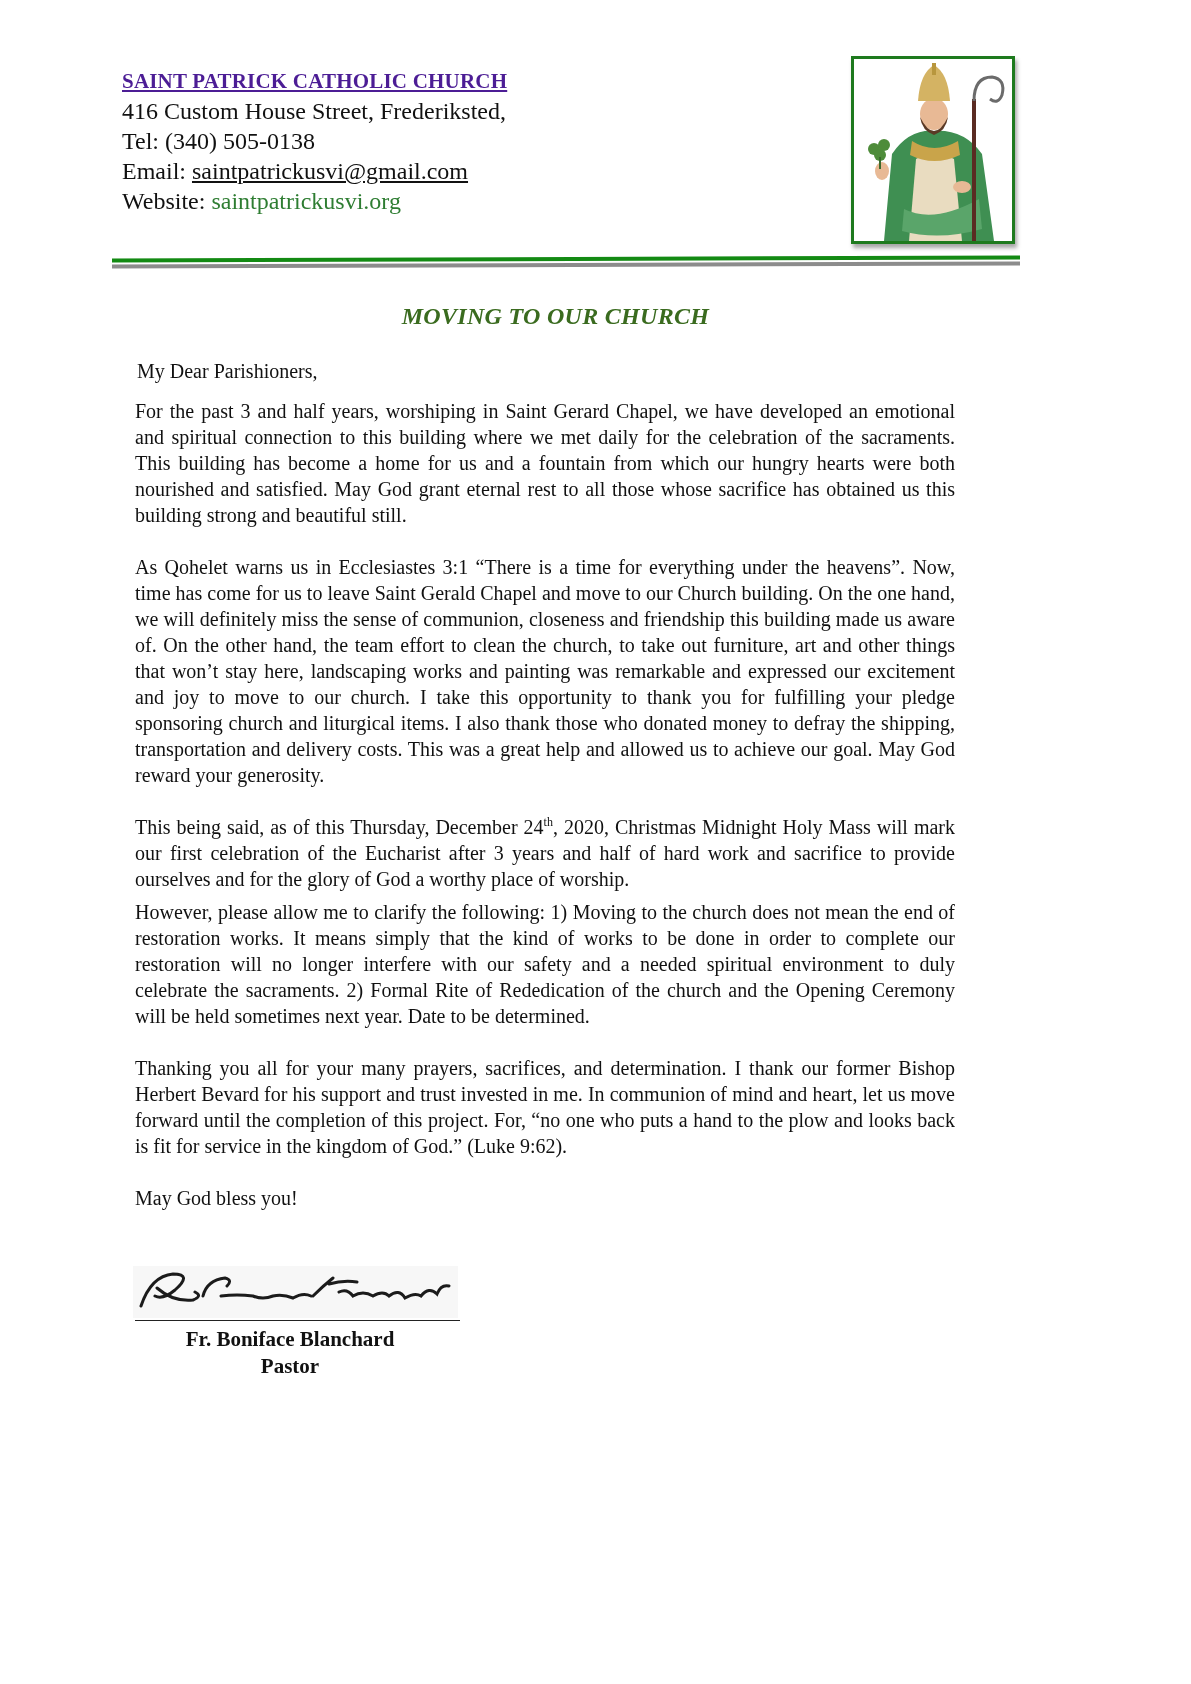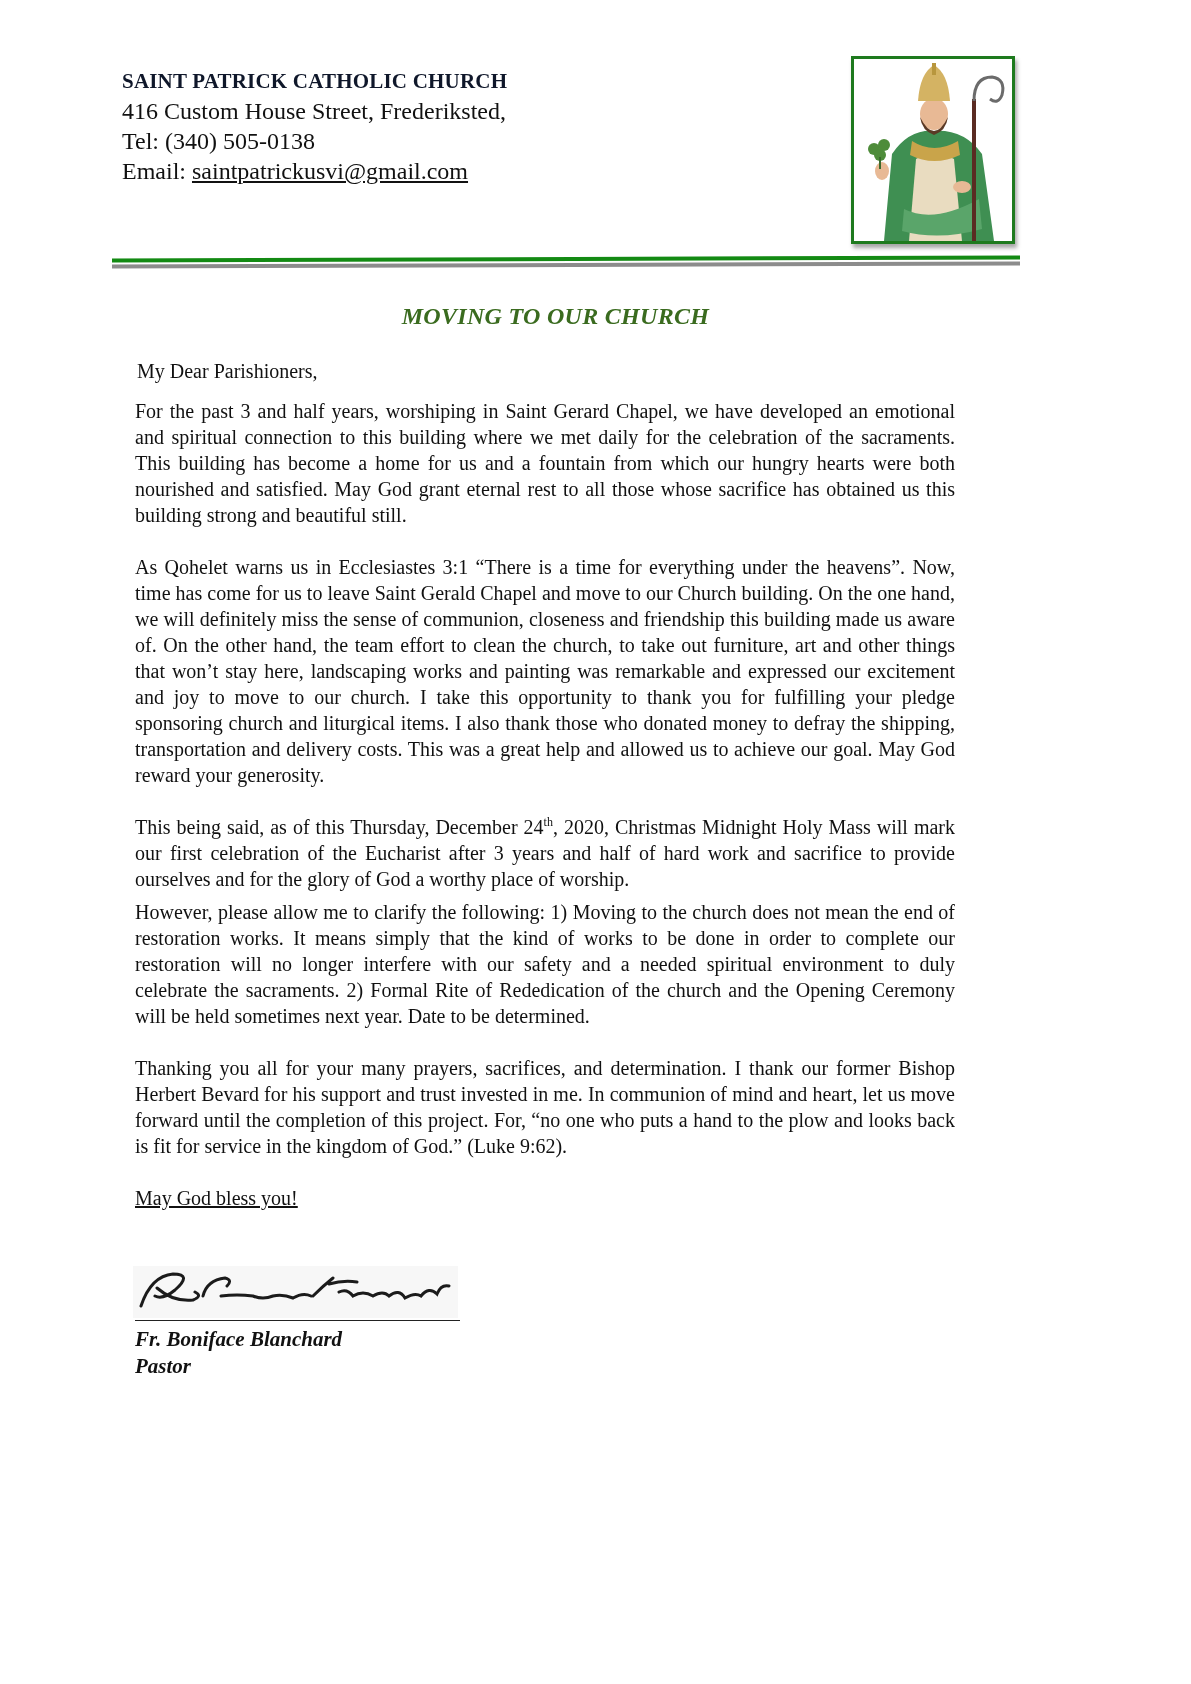--- a/index.html
+++ b/index.html
@@ -1,47 +1,48 @@
 <!DOCTYPE html>
 <html><head>
   <meta charset="utf-8">
   <style>
     html, body { margin: 0; padding: 0; background: #ffffff; }
     body { width: 1191px; height: 1684px; position: relative; overflow: hidden;
            font-family: "Liberation Serif", "DejaVu Serif", serif; color: #111; }
     .letterhead { position: absolute; left: 122px; top: 66px; width: 700px; }
-    .org-name { font-weight: bold; color: #0f172a; font-size: 21px; line-height: 30px; letter-spacing: 0.2px; }
+    .org-name { font-weight: bold; color: #4c1d95; font-size: 21px; line-height: 30px; letter-spacing: 0.2px; text-decoration: underline; }
     .lh-line { font-size: 24px; line-height: 30px; color: #111; }
     .lh-line .email { text-decoration: underline; text-align: center; }
     .lh-line .website { color: #2e7d32; }
     .portrait { position: absolute; left: 851px; top: 56px; width: 158px; height: 182px;
                 border: 3px solid #1e7a1e; box-shadow: 2px 4px 4px rgba(0,0,0,0.35); background: #fff; overflow: hidden; }
     .rule-green { position: absolute; left: 112px; top: 257px; width: 908px; height: 4px; background: #138a13; transform: skewY(-0.2deg); }
     .rule-gray { position: absolute; left: 112px; top: 263px; width: 908px; height: 4px; background: #8c8c8c; transform: skewY(-0.2deg); }
     .doc-title { position: absolute; left: 0; width: 1111px; top: 303px; text-align: center;
                  font-weight: bold; font-size: 24px; color: #3a6b1f; letter-spacing: 0.3px; font-style: italic; }
     .letter { position: absolute; left: 135px; top: 358px; width: 820px; font-size: 20px; line-height: 26px; }
     .greeting { margin: 0 0 14px 2px; }
     .para { margin: 7px 0 26px 0; text-align: justify; }
     .para.tight { margin-bottom: 0; }
     sup { font-size: 12px; line-height: 0; }
-    .closing { margin: 0 0 26px 0; text-decoration: underline; }
+    .closing { margin: 0 0 26px 0; }
     .signature { position: absolute; left: 133px; top: 1266px; width: 325px; height: 52px; }
     .sig-line { position: absolute; left: 135px; top: 1320px; width: 325px; height: 1px; background: #222; }
-    .signer { position: absolute; left: 135px; top: 1326px; width: 310px; text-align: left;
-              font-style: italic; font-weight: bold; font-size: 21px; line-height: 27px; }
+    .signer { position: absolute; left: 135px; top: 1326px; width: 310px; text-align: center;
+              font-weight: bold; font-size: 21px; line-height: 27px; }
   </style>
 </head>
 <body>
 
 <div class="letterhead">
   <div class="org-name">SAINT PATRICK CATHOLIC CHURCH</div>
   <div class="lh-line">416 Custom House Street, Frederiksted,</div>
   <div class="lh-line"><span>Tel: </span><span>(340) 505-0138</span></div>
   <div class="lh-line"><span>Email: </span><span class="email">saintpatrickusvi@gmail.com</span></div>
+  <div class="lh-line"><span>Website: </span><span class="website">saintpatrickusvi.org</span></div>
 </div>
 
 <div class="portrait" title="Saint Patrick statue holding a shamrock and crozier">
   <svg width="158" height="182" viewBox="0 0 158 182">
     <rect width="158" height="182" fill="#ffffff"></rect>
 
     <path d="M30 182 L38 95 Q55 70 80 72 Q110 70 128 95 L140 182 Z" fill="#3f8f52"></path>
     <path d="M55 182 L62 100 Q80 88 100 100 L108 182 Z" fill="#e9dcc0"></path>
     <path d="M50 150 Q80 165 125 140 L128 170 Q85 182 48 172 Z" fill="#5aa56a"></path>
 

